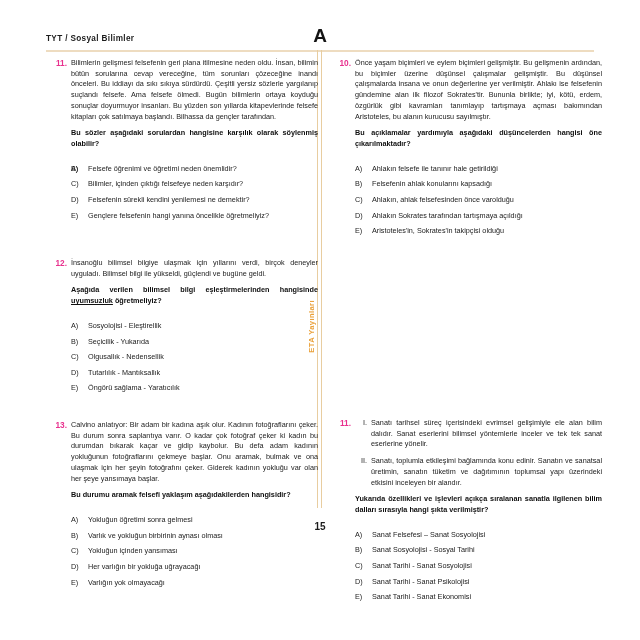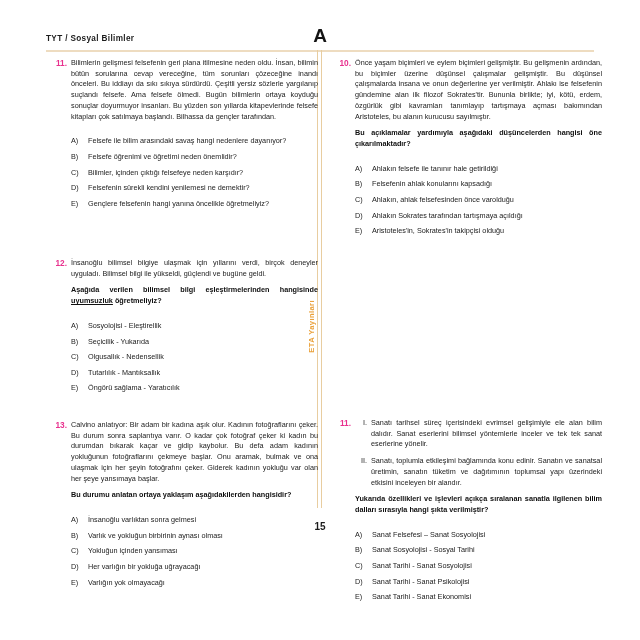--- a/index.html
+++ b/index.html
@@ -207,24 +207,24 @@
     <div class="line l2"></div>
   </div>
   <div class="imprint">ETA Yayınları</div>
 
   <div class="col col-left">
 
     <div class="blk" style="top:0px;">
       <div class="q">
         <div class="q-num">11.</div>
         <div class="q-stem">Bilimlerin gelişmesi felsefenin geri plana itilmesine neden oldu. İnsan, bilimin bütün sorularına cevap vereceğine, tüm sorunları çözeceğine inandı önceleri. Bu iddiayı da sıkı sıkıya sürdürdü. Çeşitli yersiz sözlerle yargılanıp suçlandı felsefe. Ama felsefe ölmedi. Bugün bilimlerin ortaya koyduğu sonuçlar doyurmuyor insanları. Bu yüzden son yıllarda kitapevlerinde felsefe kitapları çok satılmaya başlandı. Bilhassa da gençler tarafından.</div>
-        <ul class="opts">
-          <li class="opt">
-            <span class="opt-letter">A)</span>
-            <span>Felsefe ile bilim arasındaki savaş hangi nedenlere dayanıyor?</span>
+        <div class="q-ask">Bu sözler aşağıdaki sorulardan hangisine karşılık olarak söylenmiş olabilir?</div>
+        <ul class="opts">
+          <li class="opt">
+            <span class="opt-letter">A)</span>
           </li>
           <li class="opt">
             <span class="opt-letter">B)</span>
             <span>Felsefe öğrenimi ve öğretimi neden önemlidir?</span>
           </li>
           <li class="opt">
             <span class="opt-letter">C)</span>
             <span>Bilimler, içinden çıktığı felsefeye neden karşıdır?</span>
           </li>
           <li class="opt">
@@ -268,25 +268,25 @@
             <span>Öngörü sağlama - Yaratıcılık</span>
           </li>
         </ul>
       </div>
     </div>
 
     <div class="blk" style="top:362px;">
       <div class="q">
         <div class="q-num">13.</div>
         <div class="q-stem">Calvino anlatıyor: Bir adam bir kadına aşık olur. Kadının fotoğraflarını çeker. Bu durum sonra saplantıya varır. O kadar çok fotoğraf çeker ki kadın bu durumdan bıkarak kaçar ve gidip kaybolur. Bu defa adam kadının yokluğunun fotoğraflarını çekmeye başlar. Onu aramak, bulmak ve ona ulaşmak için her şeyin fotoğrafını çeker. Giderek kadının yokluğu var olan her şeye yansımaya başlar.</div>
-        <div class="q-ask">Bu durumu anlatan ortaya yaklaşım aşağıdakilerden hangisidir?</div>
-        <ul class="opts">
-          <li class="opt">
-            <span class="opt-letter">A)</span>
-            <span>İnsanoğlu varlıktan sonra gelmesi</span>
+        <div class="q-ask">Bu durumu aramak felsefi yaklaşım aşağıdakilerden hangisidir?</div>
+        <ul class="opts">
+          <li class="opt">
+            <span class="opt-letter">A)</span>
+            <span>Yokluğun öğretimi sonra gelmesi</span>
           </li>
           <li class="opt">
             <span class="opt-letter">B)</span>
             <span>Varlık ve yokluğun birbirinin aynası olması</span>
           </li>
           <li class="opt">
             <span class="opt-letter">C)</span>
             <span>Yokluğun içinden yansıması</span>
           </li>
           <li class="opt">

